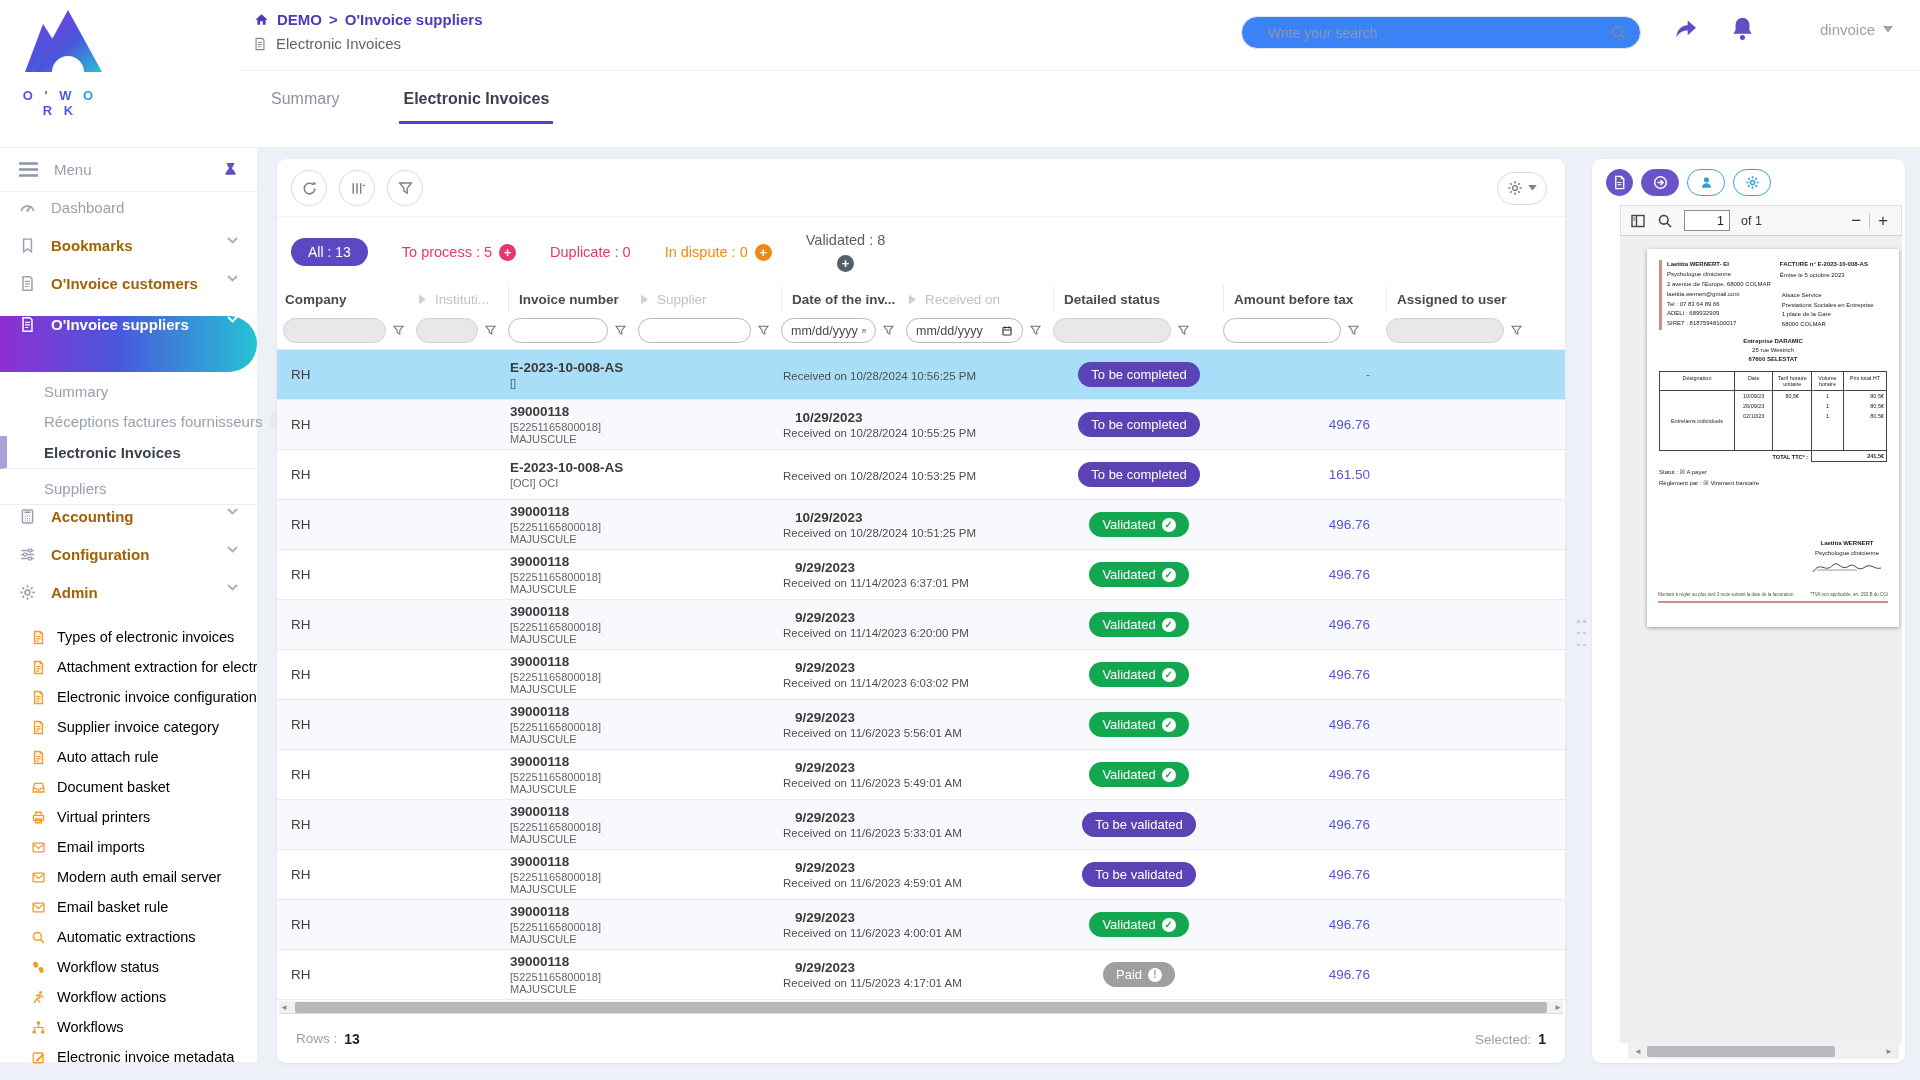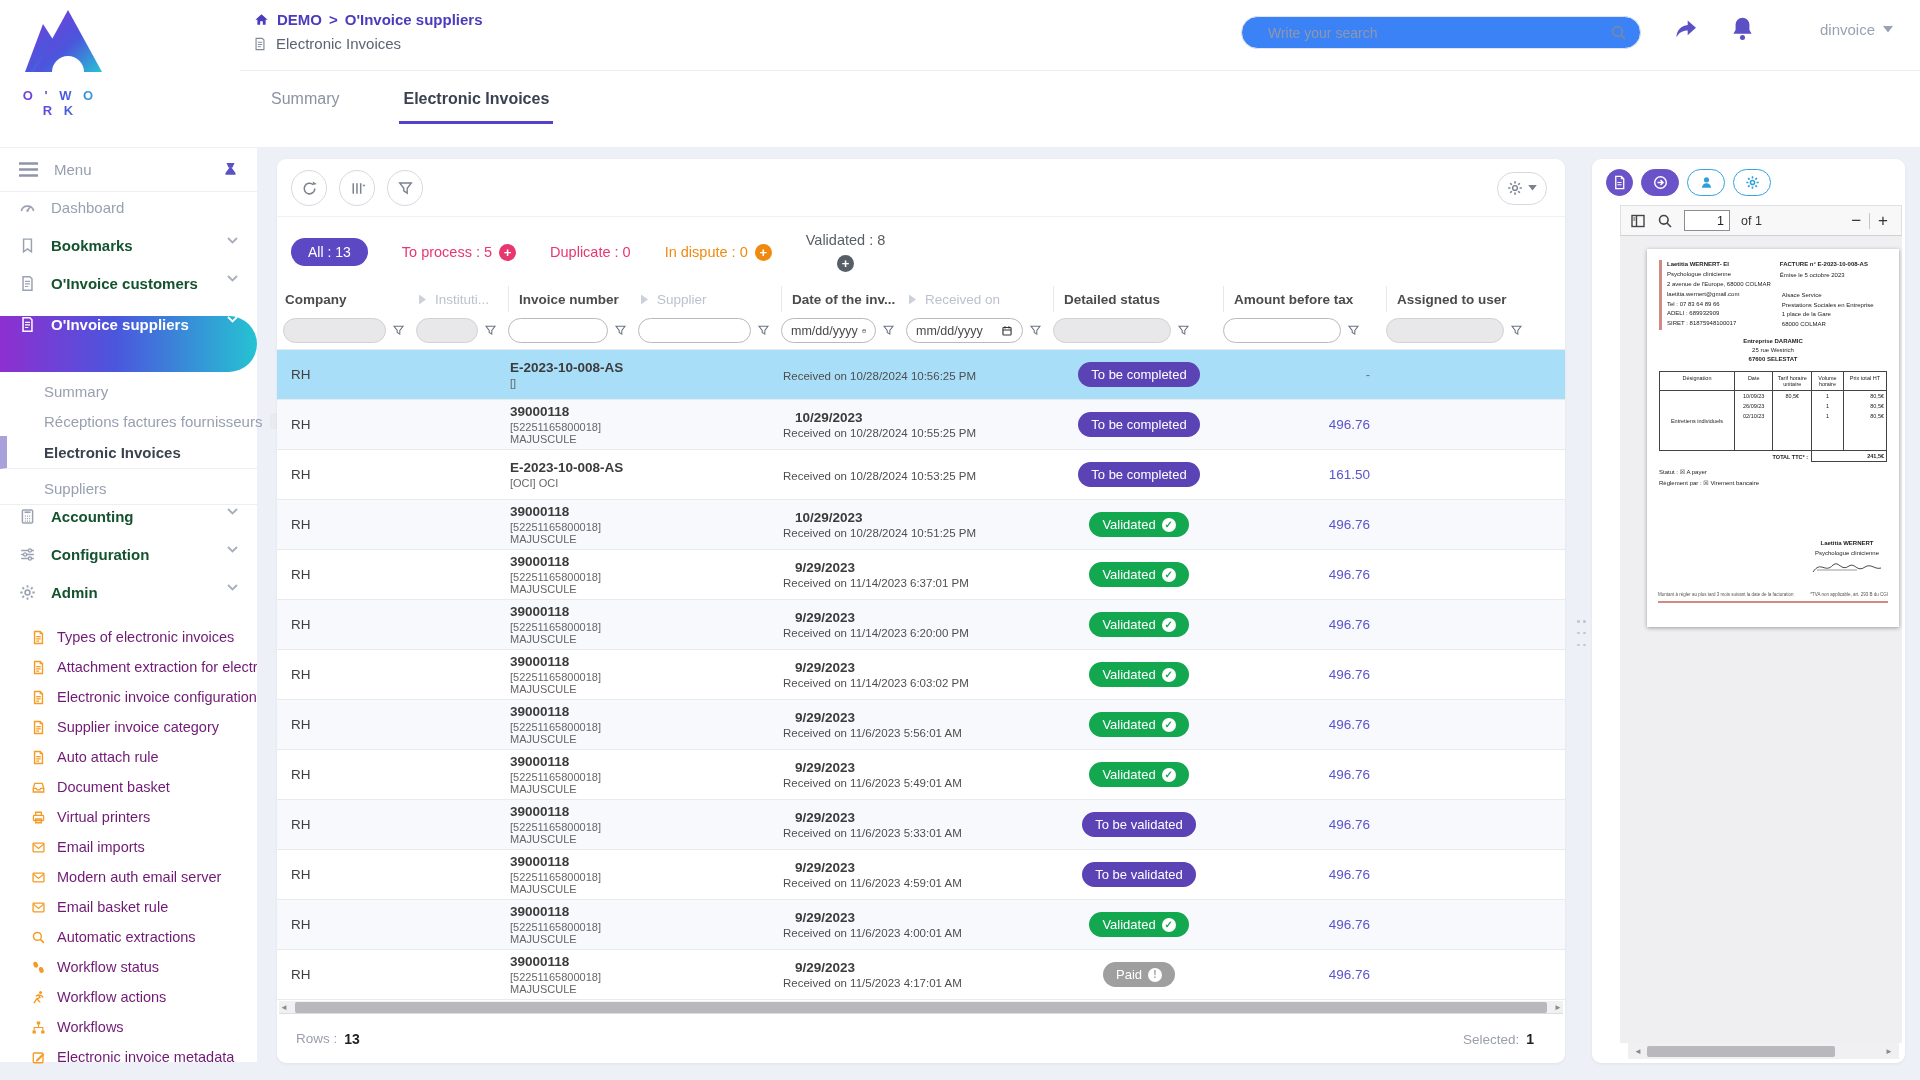--- a/index.html
+++ b/index.html
@@ -34,30 +34,30 @@
 
   
   .sidebar { position:absolute; left:0; top:147px; width:257px; height:915px; background:#fff; border-top:1px solid #eef0f4; }
   .side-head { height:44px; display:flex; align-items:center; padding:0 19px; border-bottom:1px solid #eef0f4; }
   .side-head .ham { width:19px; height:15px; color:#8e96a6; margin-right:16px; }
   .side-head .mlabel { font-size:15px; color:#969eae; }
   .side-head .pin { margin-left:auto; width:15px; height:16px; color:#5b50c4; cursor:pointer; }
   #side-nav { padding-top:7px; }
   .sn-item { display:flex; align-items:flex-start; height:38px; padding:0 19px; font-size:15px; color:#99a1b1; cursor:pointer; position:relative; white-space:nowrap; }
   .sn-item .sn-icn { width:17px; height:17px; margin-right:15px; color:#9aa2b2; flex:0 0 auto; }
-  .sn-item.bold .sn-label { font-weight:700; color:#14532d; }
+  .sn-item.bold .sn-label { font-weight:700; color:#a16207; }
   .sn-chev { margin-left:auto; width:11px; height:7px; color:#a7aebc; }
   .sn-item.active-band { height:56px; margin:3px 0 4px 0; background:linear-gradient(90deg,#8e2fd0,#4b56dd 45%,#25c3d2); color:#fff; border-radius:0 28px 28px 0; font-weight:700; }
   .sn-item.active-band .sn-icn, .sn-item.active-band .sn-chev { color:#fff; }
   .sn-item.active-band .sn-label { color:#fff; font-weight:700; }
   .sn-sub { display:flex; align-items:center; height:30px; padding:0 18px 0 44px; font-size:15px; color:#98a0b0; cursor:pointer; white-space:nowrap; }
   .sn-sub.sub-active { height:34px; font-weight:700; color:#3c4350; border-left:7px solid #a9a1da; padding-left:37px; }
   .sn-sub.divider-below { border-bottom:1px solid #eceef2; margin-bottom:3px; height:33px; }
   .badge0 { margin-left:8px; background:#e9e9f0; color:#7d7d8a; border-radius:4px; padding:1px 7px; font-size:12px; }
-  .sn-adm { display:flex; align-items:center; height:30px; padding:0 6px 0 31px; font-size:14.5px; color:#701a75; cursor:pointer; white-space:nowrap; overflow:hidden; }
+  .sn-adm { display:flex; align-items:center; height:30px; padding:0 6px 0 31px; font-size:14.5px; color:#000000; cursor:pointer; white-space:nowrap; overflow:hidden; }
   .sn-adm .sn-icn { width:15px; height:15px; margin-right:11px; color:#f59a23; flex:0 0 auto; }
 
   
   .card { position:absolute; background:#fff; border-radius:9px; box-shadow:0 1px 3px rgba(40,50,80,.07); }
   .main-card { left:277px; top:159px; width:1288px; height:904px; }
   .toolbar { display:flex; align-items:center; padding:11px 14px 10px 14px; border-bottom:1px solid #f0f1f5; }
   .tb-btn { width:36px; height:36px; border-radius:50%; border:1.5px solid #d6d9e0; background:#fff; display:flex; align-items:center; justify-content:center; margin-right:12px; color:#7b828e; cursor:pointer; }
   .tb-btn .icn { width:17px; height:17px; }
   .settings-btn { margin-left:auto; margin-right:4px; width:50px; height:33px; border-radius:17px; border:1.5px solid #d6d9e0; background:#fff; display:flex; align-items:center; justify-content:center; gap:5px; color:#7b828e; cursor:pointer; }
   .settings-btn .g { width:16px; height:16px; }
@@ -100,21 +100,21 @@
   .pb { width:14px; height:14px; background:#fff; border-radius:50%; font-size:10px; line-height:14px; text-align:center; font-weight:700; }
   .pill.validated .pb { color:#13a750; } .pill.paid .pb { color:#9f9f9f; }
   .c-amount { text-align:right; padding-right:16px; }
   .amount-link { color:#5a54cc; font-size:13.5px; text-decoration:none; cursor:pointer; }
   .dash { color:#5e7486; }
 
   .main-hscroll { position:absolute; left:2px; right:2px; bottom:49px; height:13px; background:#f1f1f2; border-bottom:1px solid #dcdce0; display:flex; align-items:center; }
   .hs-arrow { width:10px; font-size:8px; color:#8a8a8a; text-align:center; cursor:pointer; flex:0 0 auto; }
   .hs-track { flex:1; height:11px; position:relative; }
   .hs-thumb { position:absolute; top:0; height:11px; background:#b9b9bd; border-radius:2px; cursor:grab; }
-  .tfoot { position:absolute; left:0; right:12px; bottom:0; height:49px; display:flex; align-items:center; padding:0 19px; font-size:13.5px; color:#9aa0ab; }
+  .tfoot { position:absolute; left:0; right:0; bottom:0; height:49px; display:flex; align-items:center; padding:0 19px; font-size:13.5px; color:#9aa0ab; }
   .tfoot b { color:#1f1f1f; margin-left:7px; font-size:14px; }
   .tfoot .right { margin-left:auto; display:flex; align-items:flex-end; }
 
   .panel-handle { position:absolute; left:1577px; top:620px; width:9px; height:26px; display:grid; grid-template-columns:1fr 1fr; gap:3px 3px; align-content:space-between; cursor:col-resize; }
   .panel-handle i { width:2.5px; height:2.5px; background:#c2c7d2; border-radius:50%; }
 
   
   .right-card { left:1592px; top:159px; width:313px; height:904px; display:flex; flex-direction:column; overflow:hidden; }
   .pdf-actions { display:flex; align-items:center; gap:8px; padding:10px 0 9px 14px; }
   .pa-btn { height:27px; border-radius:14px; display:flex; align-items:center; justify-content:center; cursor:pointer; }

